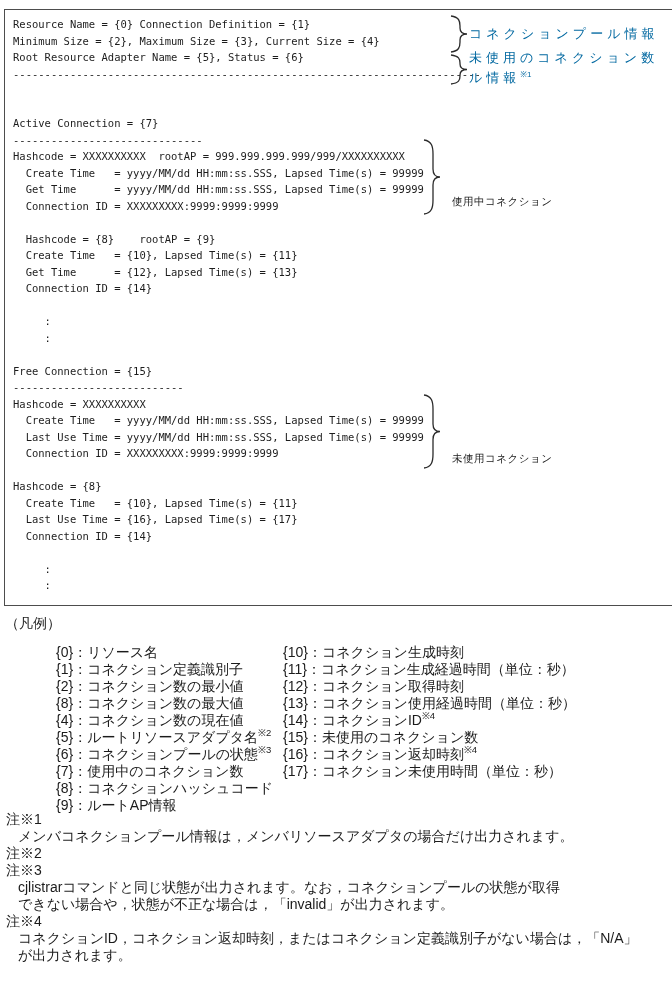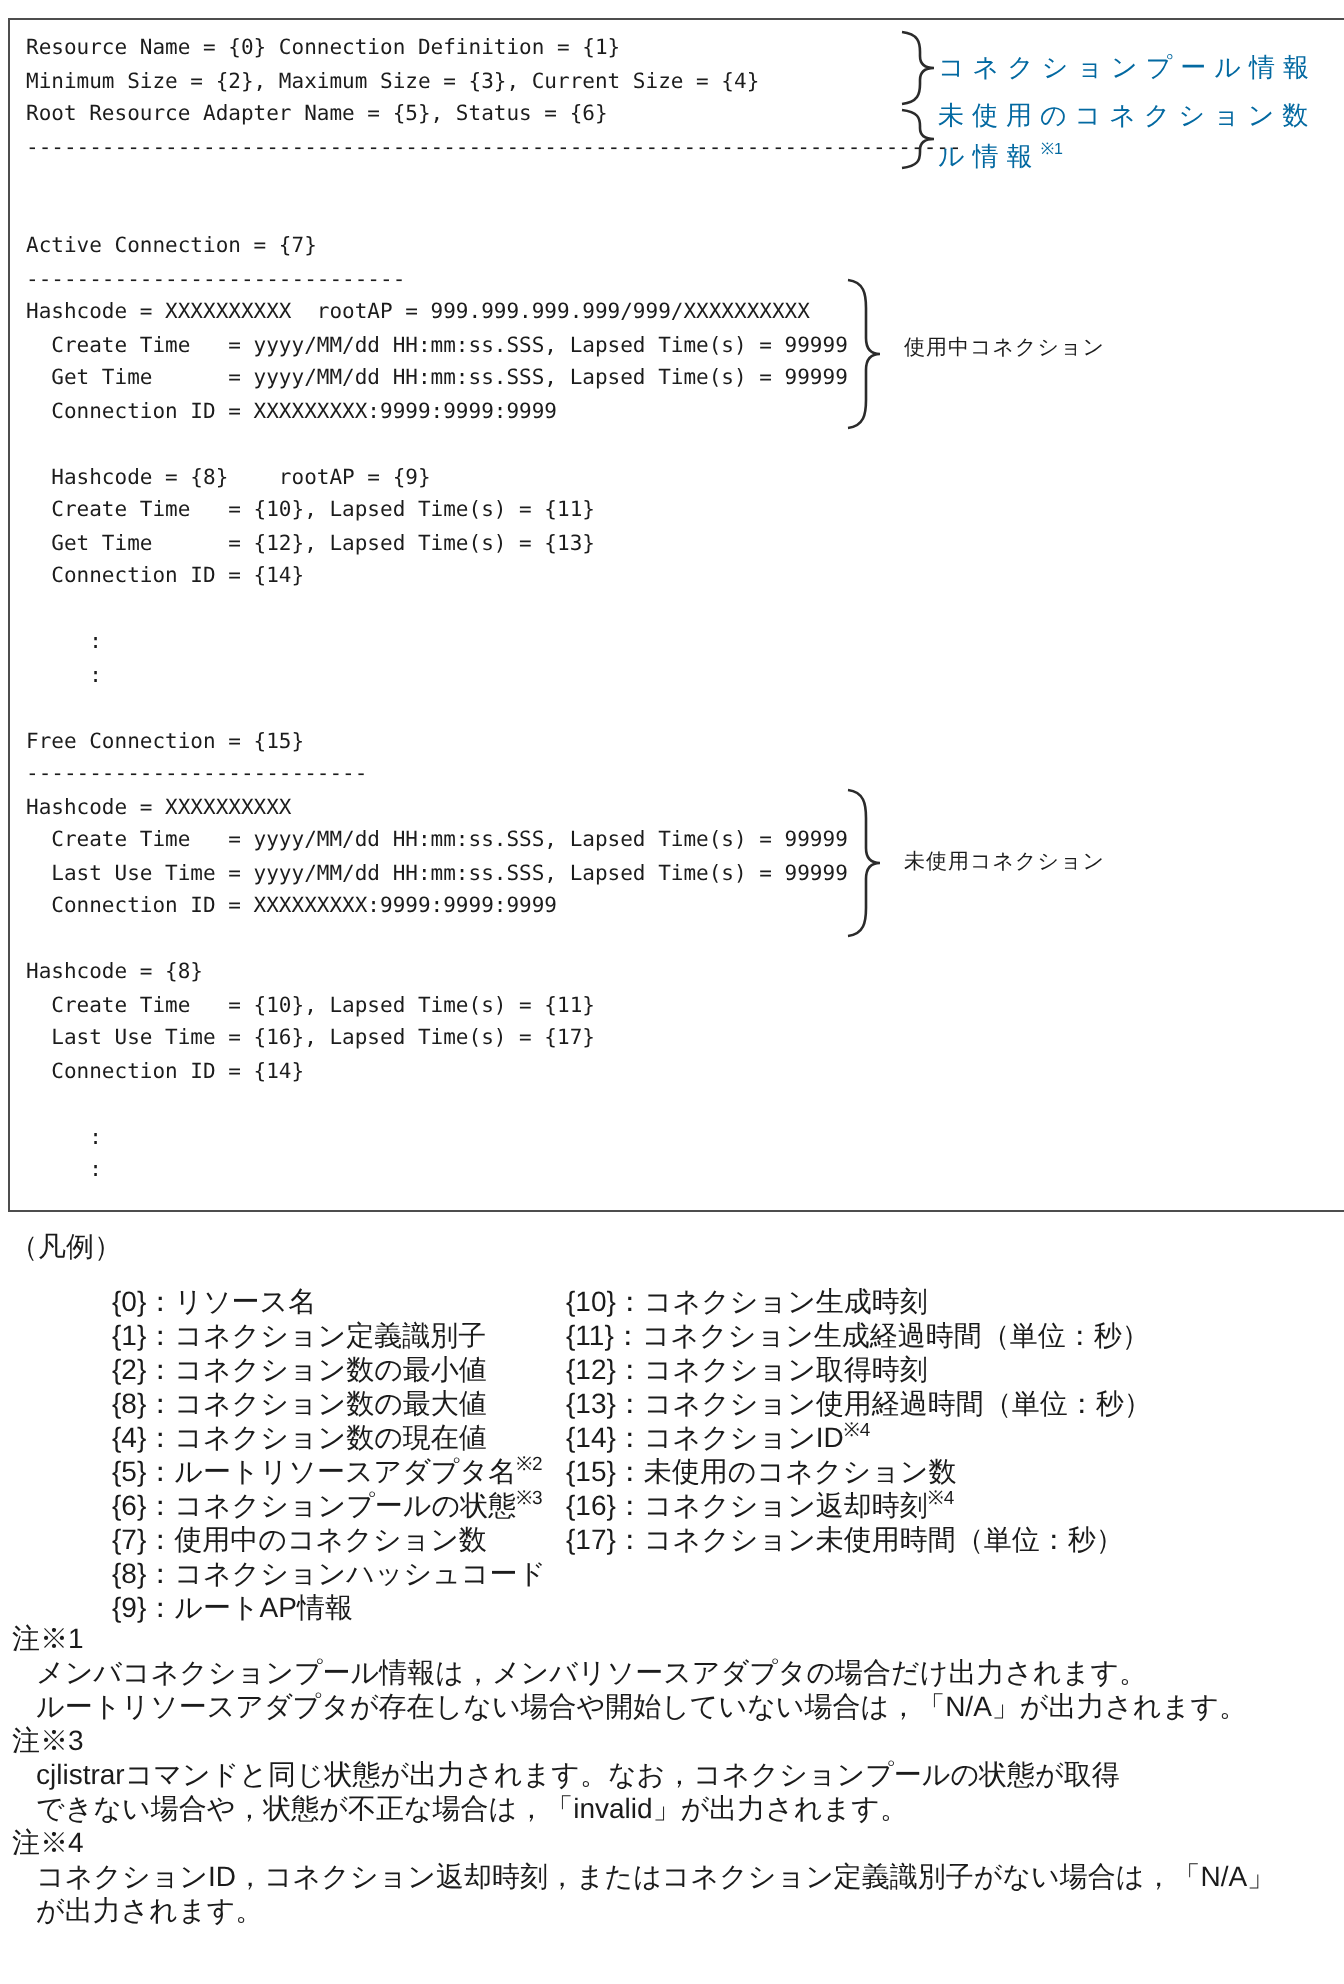--- a/index.html
+++ b/index.html
@@ -10,21 +10,21 @@
               border:1px solid #4d4d4d;box-sizing:border-box;background:#fff;}
   .format-box pre{margin:0;padding:6px 2px 0 8px;
        font-family:"DejaVu Sans Mono","Liberation Mono",monospace;
        font-size:10.5px;line-height:16.5px;color:#1c1c1c;}
   
   .brace{position:absolute;}
   .brace path{fill:none;stroke:#2b2b2b;stroke-width:1.3px;}
   
   .lbl-top{position:absolute;font-size:13px;letter-spacing:4px;line-height:16.5px;
            color:#0369a1;white-space:nowrap;}
-  .lbl-mid{position:absolute;font-size:10.5px;letter-spacing:0.5px;color:#1b1b1b;white-space:nowrap;}
+  .lbl-mid{position:absolute;font-size:10.5px;letter-spacing:0.5px;color:#1b1b1b;white-space:nowrap;margin-top:28px;}
   .lbl-top sup,.lbl-mid sup{font-size:8px;letter-spacing:0;vertical-align:super;}
   
   .legend-title{position:absolute;left:5px;top:615px;font-size:14px;}
   .legend-col{position:absolute;top:639px;}
   .legend-col.left{left:18px;margin-left:38px;}
   .legend-col.right{left:283px;}
   .lg-item{height:17px;line-height:17px;font-size:14px;white-space:nowrap;}
   .lg-item sup{font-size:9.5px;vertical-align:super;}
   .notes{position:absolute;left:6px;top:811px;width:662px;font-size:14px;line-height:17px;}
   .note-h{white-space:nowrap;}
@@ -122,21 +122,21 @@
     <div class="lg-item"><span>{13}：コネクション使用経過時間（単位：秒）</span><sup></sup></div>
     <div class="lg-item"><span>{14}：コネクションID</span><sup>※4</sup></div>
     <div class="lg-item"><span>{15}：未使用のコネクション数</span><sup></sup></div>
     <div class="lg-item"><span>{16}：コネクション返却時刻</span><sup>※4</sup></div>
     <div class="lg-item"><span>{17}：コネクション未使用時間（単位：秒）</span><sup></sup></div>
   </div>
 
   <div class="notes">
     <div class="note-h">注※1</div>
     <div class="note-b">メンバコネクションプール情報は，メンバリソースアダプタの場合だけ出力されます。</div>
-    <div class="note-b">ルートリソースアダプタが存在しない場合や開始していない場合は，「N/A」が出力されます。</div>
+    <div class="note-h">注※2</div>
     <div class="note-h">注※3</div>
     <div class="note-b">cjlistrarコマンドと同じ状態が出力されます。なお，コネクションプールの状態が取得
 できない場合や，状態が不正な場合は，「invalid」が出力されます。</div>
     <div class="note-h">注※4</div>
     <div class="note-b">コネクションID，コネクション返却時刻，またはコネクション定義識別子がない場合は，「N/A」
 が出力されます。</div>
   </div>
 
 </div>
 

